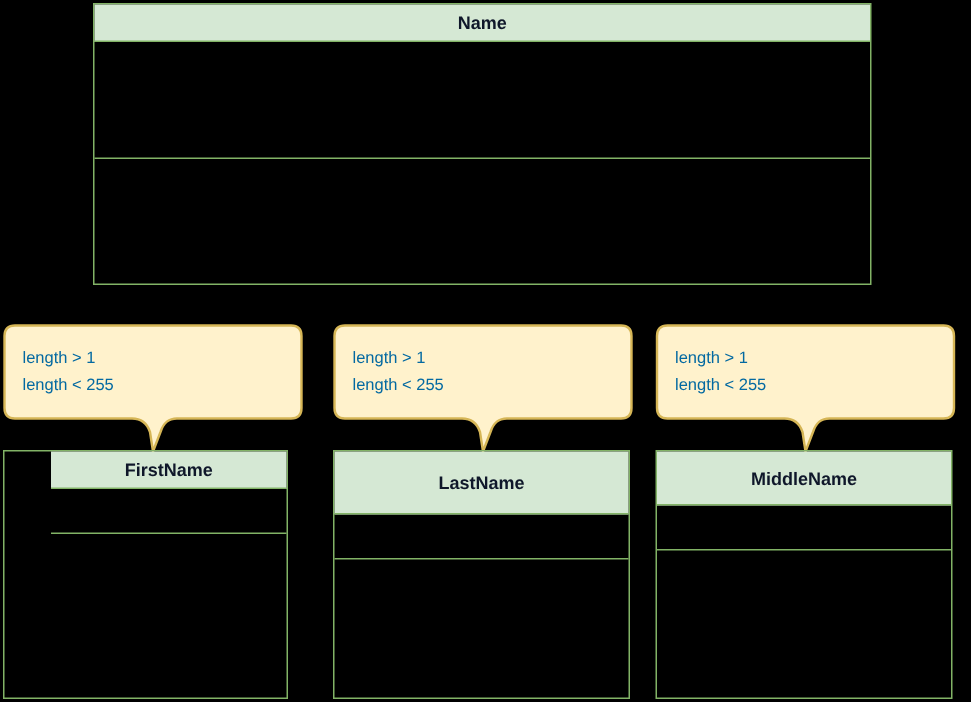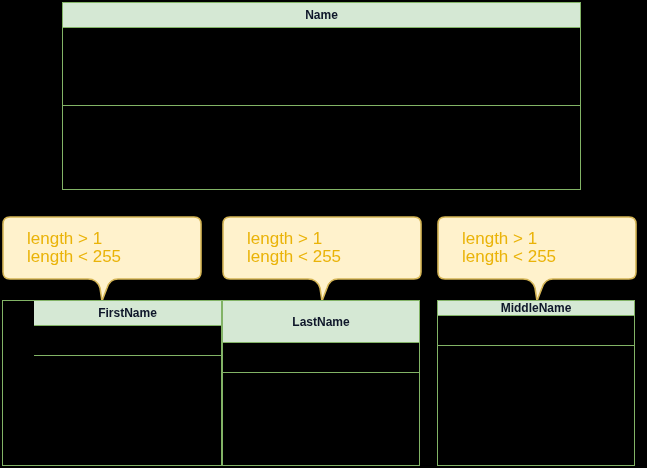--- a/index.html
+++ b/index.html
@@ -53,24 +53,24 @@
   .callout {
     position: absolute;
     box-sizing: border-box;
   }
   .callout svg {
     display: block;
     overflow: visible;
   }
   .callout-text {
     position: absolute;
-    left: 25px;
+    left: 13px;
     top: 14px;
-    color: #eab308;
-    font-size: 17px;
+    color: #0369a1;
+    font-size: 11px;
     line-height: 18px;
     white-space: pre;
     pointer-events: none;
   }
 </style>
 </head>
 <body>
 
 <div class="entity" style="left:62px; top:2px; width:519px; height:188px;">
   <div class="entity-header" style="height:25px;">Name</div>
@@ -113,29 +113,29 @@
              C110,63 107,66 105,72
              L100,85
              L98,72
              C96,66 92,63 86,63
              L8,63 Q1,63 1,56 L1,8 Q1,1 8,1 Z" fill="#fff2cc" stroke="#d6b656" stroke-width="1.6" stroke-linejoin="round"></path>
   </svg>
   <div class="callout-text">length &gt; 1
 length &lt; 255</div>
 </div>
 
-<div class="entity" style="left:2px; top:300px; width:220px; height:166px;padding-left:31px;">
+<div class="entity" style="left:2px; top:300px; width:190px; height:166px;padding-left:31px;">
   <div class="entity-header" style="height:25px;">FirstName</div>
   <div class="entity-row divided" style="height:30px;"></div>
   <div class="entity-row" style="height:109px;"></div>
 </div>
 
 <div class="entity" style="left:222px; top:300px; width:198px; height:166px;">
   <div class="entity-header" style="height:42px;">LastName</div>
   <div class="entity-row divided" style="height:30px;"></div>
   <div class="entity-row" style="height:109px;"></div>
 </div>
 
 <div class="entity" style="left:437px; top:300px; width:198px; height:166px;">
-  <div class="entity-header" style="height:15px;">MiddleName</div>
+  <div class="entity-header" style="height:36px;">MiddleName</div>
   <div class="entity-row divided" style="height:30px;"></div>
   <div class="entity-row" style="height:109px;"></div>
 </div>
 
 </body></html>

